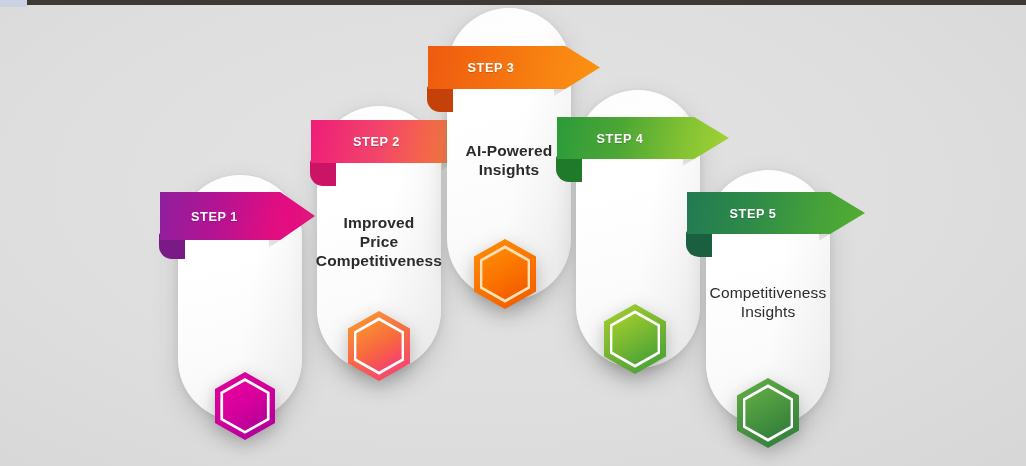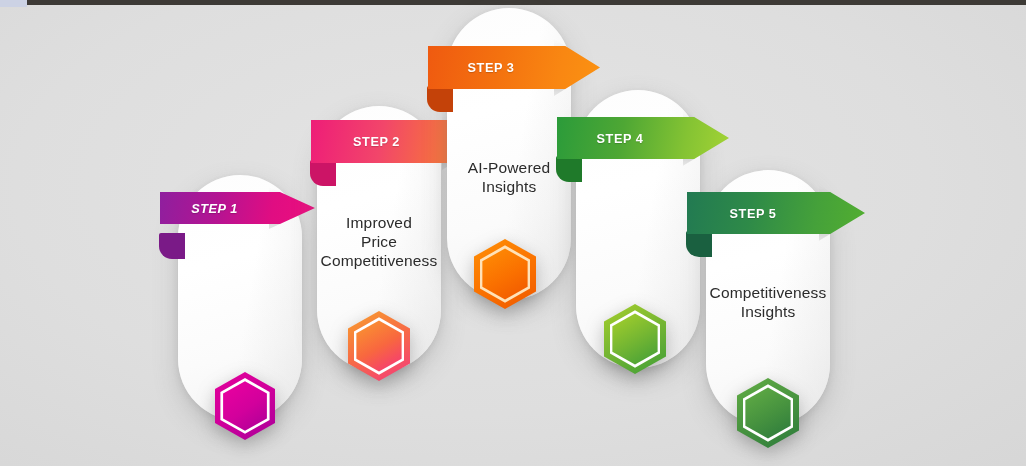--- a/index.html
+++ b/index.html
@@ -89,47 +89,47 @@
   <div class="topbar-accent"></div>
 
   <div class="card" style="left:178px;top:175px;width:124px;height:246px;border-radius:62px;">
     <div class="sheen"></div>
   </div>
   <div class="hex-wrap" style="left:215px;top:372px;width:60px;height:68px;">
     <div class="hex" style="background:linear-gradient(145deg,#e2009a 0%,#d0009b 50%,#a8009a 100%);"></div>
     <div class="hex-ring" style="background:#ffffff;"></div>
     <div class="hex-core" style="background:linear-gradient(145deg,#ec00a0 0%,#d2009c 55%,#aa0097 100%);"></div>
   </div>
-  <div class="ribbon" style="left:160px;top:192px;width:155px;height:32px;font-style:italic;">
+  <div class="ribbon" style="left:160px;top:192px;width:155px;height:48px;">
     <div class="tail" style="background:#7a1a87;top:41px;"></div>
     <div class="body" style="background:linear-gradient(100deg,#8f1f9e 0%,#b51392 38%,#e00d82 72%,#ec0f7e 100%);"></div>
     <div class="step-text">STEP 1</div>
   </div>
 
   <div class="card" style="left:317px;top:106px;width:124px;height:266px;border-radius:62px;">
     <div class="sheen"></div>
   </div>
-  <div class="card-label" style="left:299px;top:213px;width:160px;">Improved
+  <div class="card-label" style="left:299px;top:213px;width:160px;font-weight:bold;">Improved
 Price
 Competitiveness</div>
   <div class="hex-wrap" style="left:348px;top:311px;width:62px;height:70px;">
     <div class="hex" style="background:linear-gradient(150deg,#f8a02c 0%,#f76a46 50%,#f43a7e 100%);"></div>
     <div class="hex-ring" style="background:#ffffff;"></div>
     <div class="hex-core" style="background:linear-gradient(150deg,#fa9a2e 0%,#f8673f 52%,#f5327f 100%);"></div>
   </div>
   <div class="ribbon" style="left:297px;top:120px;width:177px;height:43px;margin-left:14px;">
     <div class="tail" style="background:#cc1466;top:40px;"></div>
     <div class="body" style="background:linear-gradient(100deg,#ee1d78 0%,#f2466a 40%,#f66f40 72%,#f8821c 100%);"></div>
     <div class="step-text">STEP 2</div>
   </div>
 
   <div class="card" style="left:447px;top:8px;width:124px;height:292px;border-radius:62px;">
     <div class="sheen"></div>
   </div>
-  <div class="card-label" style="left:429px;top:158px;width:160px;">AI-Powered
+  <div class="card-label" style="left:429px;top:141px;width:160px;font-weight:bold;">AI-Powered
 Insights</div>
   <div class="hex-wrap" style="left:474px;top:239px;width:62px;height:70px;">
     <div class="hex" style="background:linear-gradient(150deg,#ff8f05 0%,#fa7100 55%,#ef5900 100%);"></div>
     <div class="hex-ring" style="background:#ffe2b8;"></div>
     <div class="hex-core" style="background:linear-gradient(150deg,#ff8f05 0%,#fa7000 55%,#ef5600 100%);"></div>
   </div>
   <div class="ribbon" style="left:428px;top:46px;width:172px;height:43px;">
     <div class="tail" style="background:#c44209;top:40px;"></div>
     <div class="body" style="background:linear-gradient(100deg,#ef5a10 0%,#f4720f 42%,#f98712 76%,#fb9212 100%);"></div>
     <div class="step-text">STEP 3</div>

